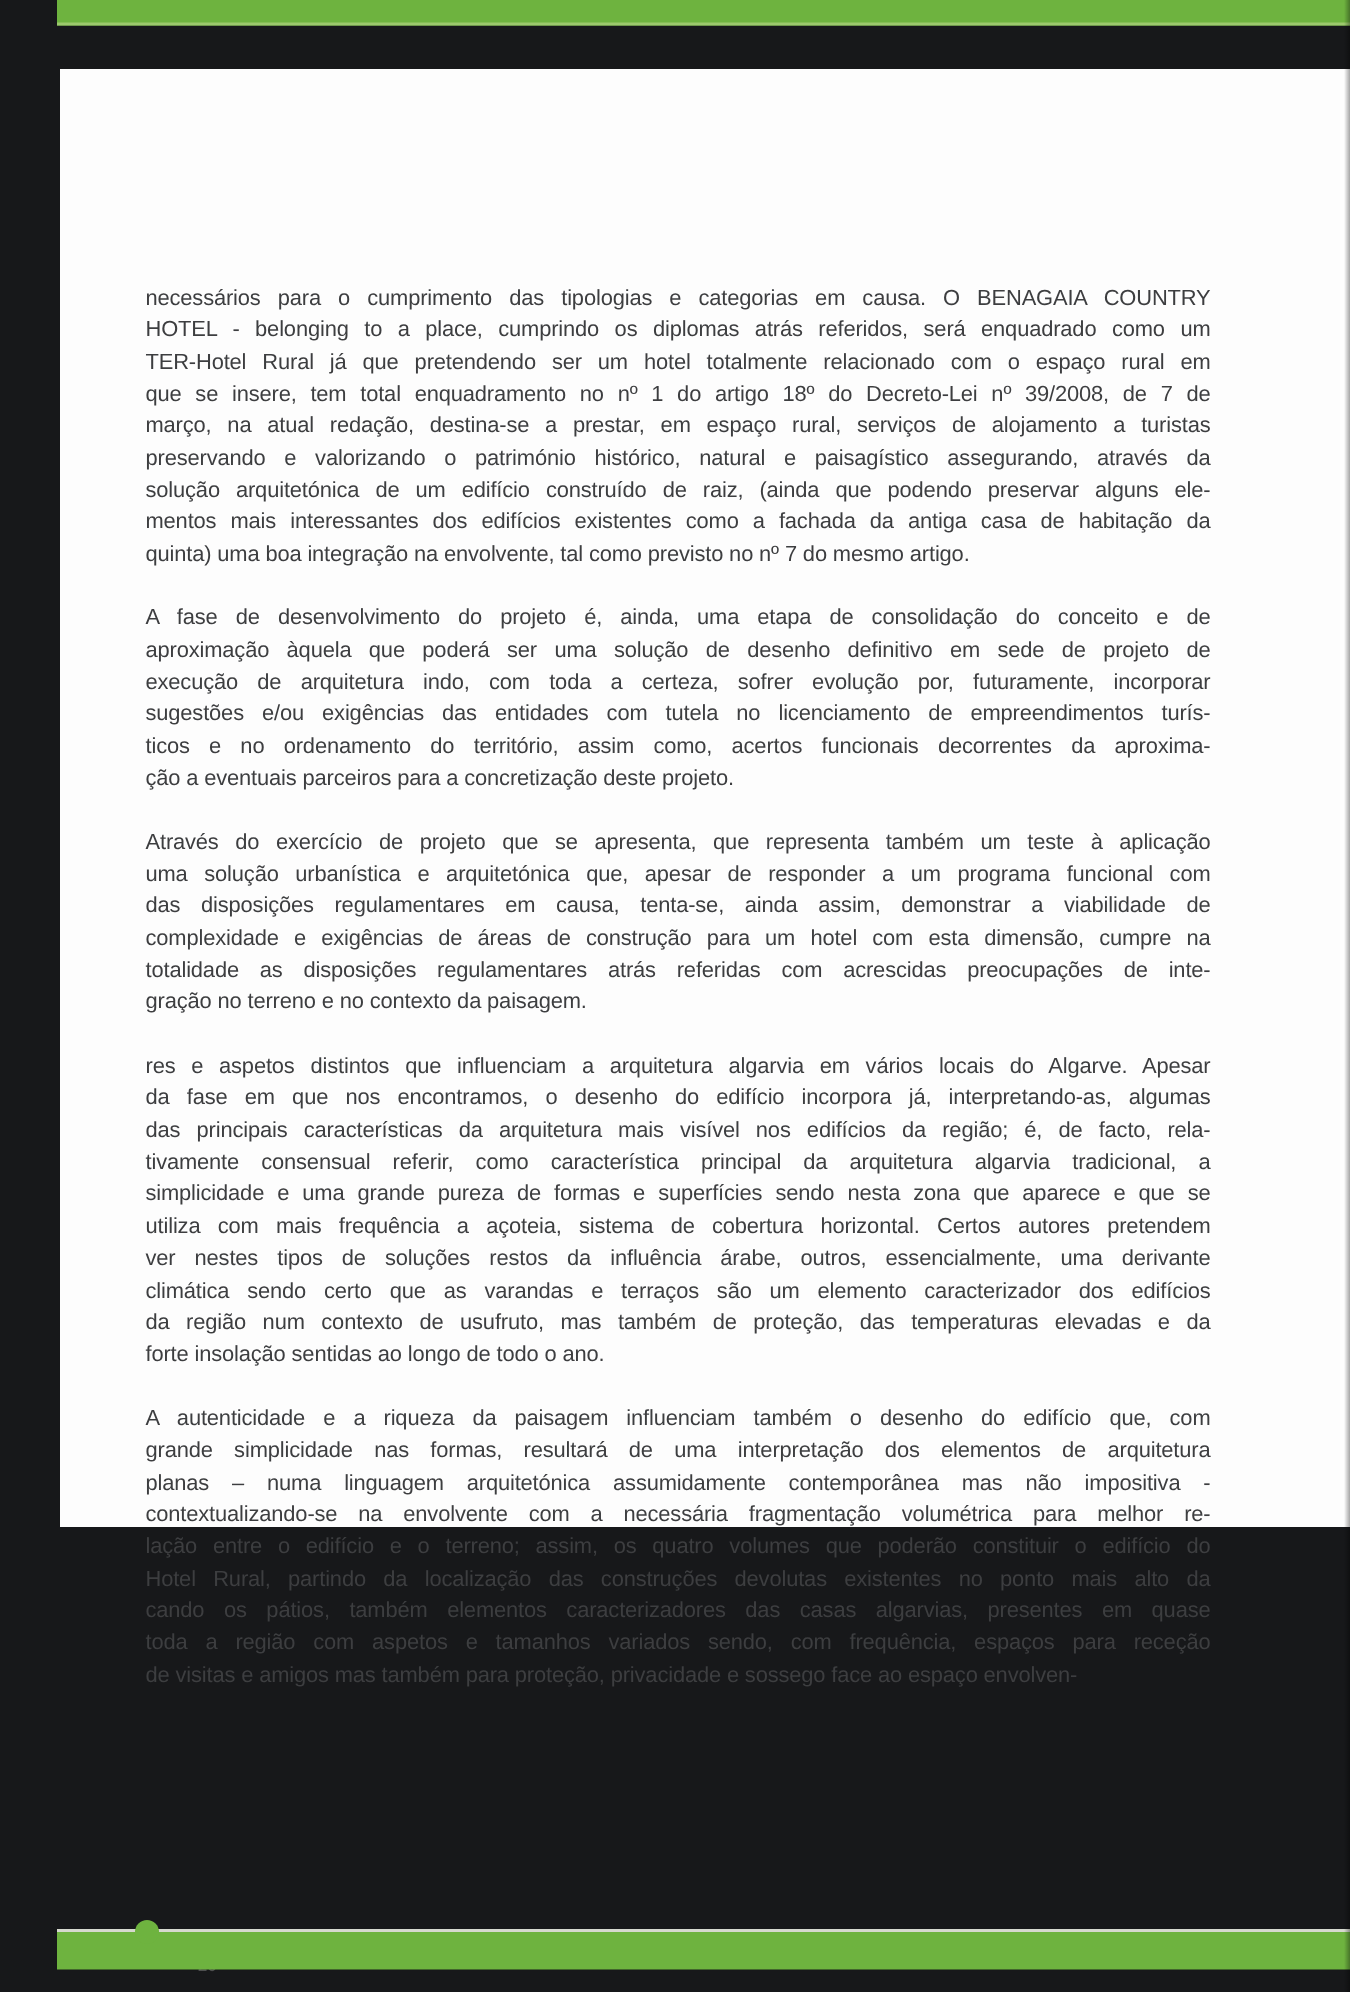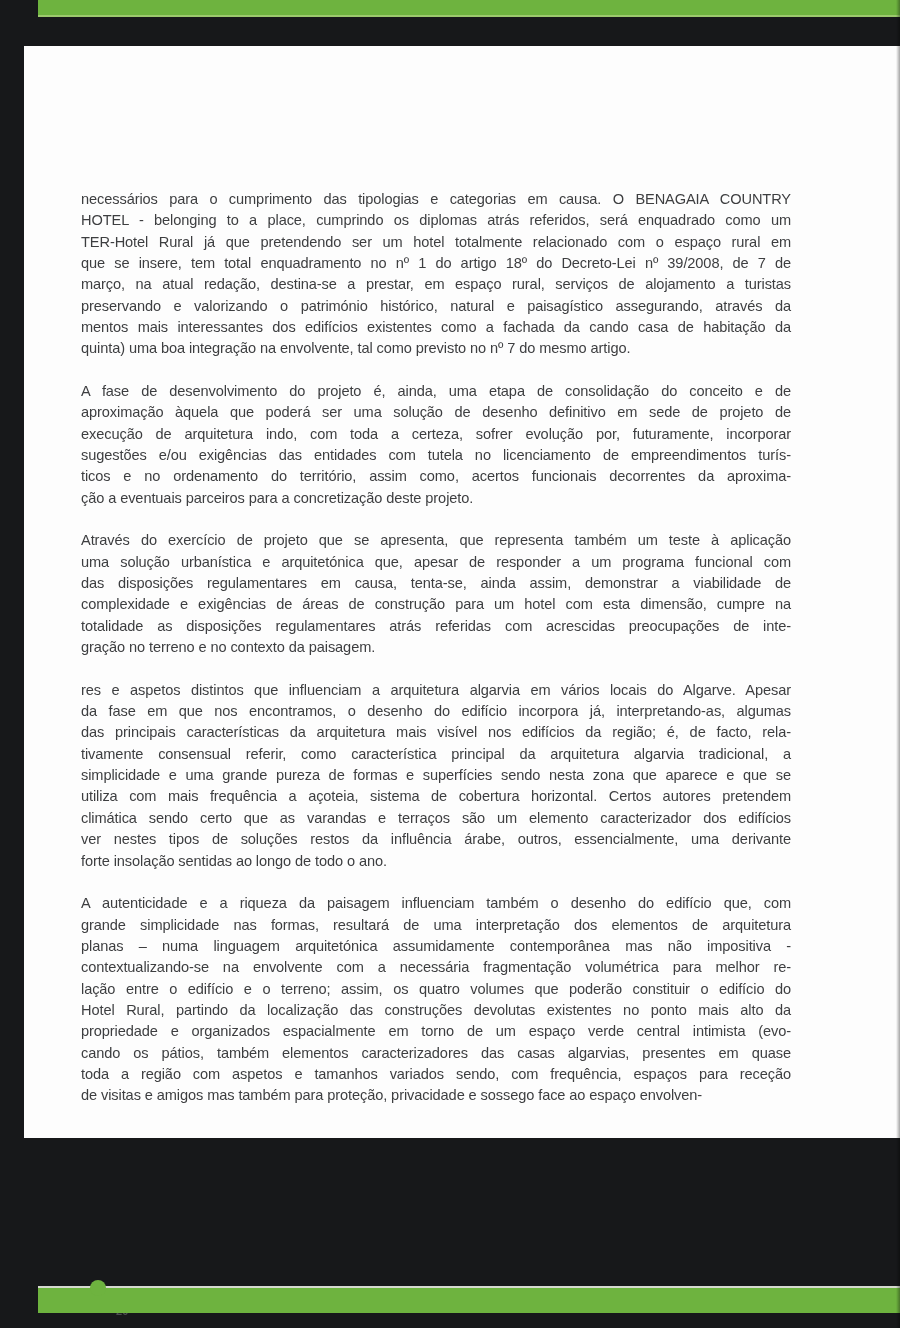--- a/index.html
+++ b/index.html
@@ -24,22 +24,22 @@
   }
   .top-green-bar {
     position: absolute;
     left: 38px; right: 0; top: 0;
     height: 17px;
     background: var(--accent-green);
     border-bottom: 2px solid var(--accent-green-light);
   }
   .page {
     position: absolute;
-    left: 24px; right: 0;
-    top: 46px; height: 1092px;
+    left: 40px; right: 0;
+    top: 46px; height: 972px;
     background: var(--page-bg);
   }
   .text-block {
     position: absolute;
     left: 57px;           
     top: 143px;           
     width: 710px;
     color: var(--text-color);
     font-size: 14.6px;
     line-height: 21.35px;
@@ -93,21 +93,22 @@
 
   <div class="page">
     <div class="text-block">
         <div class="para">
           <div class="line">necessários para o cumprimento das tipologias e categorias em causa. O BENAGAIA COUNTRY</div>
           <div class="line">HOTEL - belonging to a place, cumprindo os diplomas atrás referidos, será enquadrado como um</div>
           <div class="line">TER-Hotel Rural já que pretendendo ser um hotel totalmente relacionado com o espaço rural em</div>
           <div class="line">que se insere, tem total enquadramento no nº 1 do artigo 18º do Decreto-Lei nº 39/2008, de 7 de</div>
           <div class="line">março, na atual redação, destina-se a prestar, em espaço rural, serviços de alojamento a turistas</div>
           <div class="line">preservando e valorizando o património histórico, natural e paisagístico assegurando, através da</div>
-          <div class="line">mentos mais interessantes dos edifícios existentes como a fachada da cando casa de habitação da</div>
+          <div class="line">solução arquitetónica de um edifício construído de raiz, (ainda que podendo preservar alguns ele-</div>
+          <div class="line">mentos mais interessantes dos edifícios existentes como a fachada da antiga casa de habitação da</div>
           <div class="line last">quinta) uma boa integração na envolvente, tal como previsto no nº 7 do mesmo artigo.</div>
         </div>
         <div class="para">
           <div class="line">A fase de desenvolvimento do projeto é, ainda, uma etapa de consolidação do conceito e de</div>
           <div class="line">aproximação àquela que poderá ser uma solução de desenho definitivo em sede de projeto de</div>
           <div class="line">execução de arquitetura indo, com toda a certeza, sofrer evolução por, futuramente, incorporar</div>
           <div class="line">sugestões e/ou exigências das entidades com tutela no licenciamento de empreendimentos turís-</div>
           <div class="line">ticos e no ordenamento do território, assim como, acertos funcionais decorrentes da aproxima-</div>
           <div class="line last">ção a eventuais parceiros para a concretização deste projeto.</div>
         </div>
@@ -119,32 +120,32 @@
           <div class="line">totalidade as disposições regulamentares atrás referidas com acrescidas preocupações de inte-</div>
           <div class="line last">gração no terreno e no contexto da paisagem.</div>
         </div>
         <div class="para">
           <div class="line">res e aspetos distintos que influenciam a arquitetura algarvia em vários locais do Algarve. Apesar</div>
           <div class="line">da fase em que nos encontramos, o desenho do edifício incorpora já, interpretando-as, algumas</div>
           <div class="line">das principais características da arquitetura mais visível nos edifícios da região; é, de facto, rela-</div>
           <div class="line">tivamente consensual referir, como característica principal da arquitetura algarvia tradicional, a</div>
           <div class="line">simplicidade e uma grande pureza de formas e superfícies sendo nesta zona que aparece e que se</div>
           <div class="line">utiliza com mais frequência a açoteia, sistema de cobertura horizontal. Certos autores pretendem</div>
+          <div class="line">ver nestes tipos de soluções restos da influência árabe, outros, essencialmente, uma derivante</div>
           <div class="line">climática sendo certo que as varandas e terraços são um elemento caracterizador dos edifícios</div>
-          <div class="line">ver nestes tipos de soluções restos da influência árabe, outros, essencialmente, uma derivante</div>
+          <div class="line">da região num contexto de usufruto, mas também de proteção, das temperaturas elevadas e da</div>
           <div class="line last">forte insolação sentidas ao longo de todo o ano.</div>
         </div>
         <div class="para">
           <div class="line">A autenticidade e a riqueza da paisagem influenciam também o desenho do edifício que, com</div>
           <div class="line">grande simplicidade nas formas, resultará de uma interpretação dos elementos de arquitetura</div>
           <div class="line">planas – numa linguagem arquitetónica assumidamente contemporânea mas não impositiva -</div>
           <div class="line">contextualizando-se na envolvente com a necessária fragmentação volumétrica para melhor re-</div>
           <div class="line">lação entre o edifício e o terreno; assim, os quatro volumes que poderão constituir o edifício do</div>
           <div class="line">Hotel Rural, partindo da localização das construções devolutas existentes no ponto mais alto da</div>
-          <div class="line">propriedade e organizados espacialmente em torno de um espaço verde central intimista (evo-</div>
           <div class="line">cando os pátios, também elementos caracterizadores das casas algarvias, presentes em quase</div>
           <div class="line">toda a região com aspetos e tamanhos variados sendo, com frequência, espaços para receção</div>
           <div class="line last">de visitas e amigos mas também para proteção, privacidade e sossego face ao espaço envolven-</div>
         </div>
       </div>
     <div class="page-num">20</div>
   </div>
 
   <div class="bottom-green-bar"></div>
   <div class="page-dot"></div>

